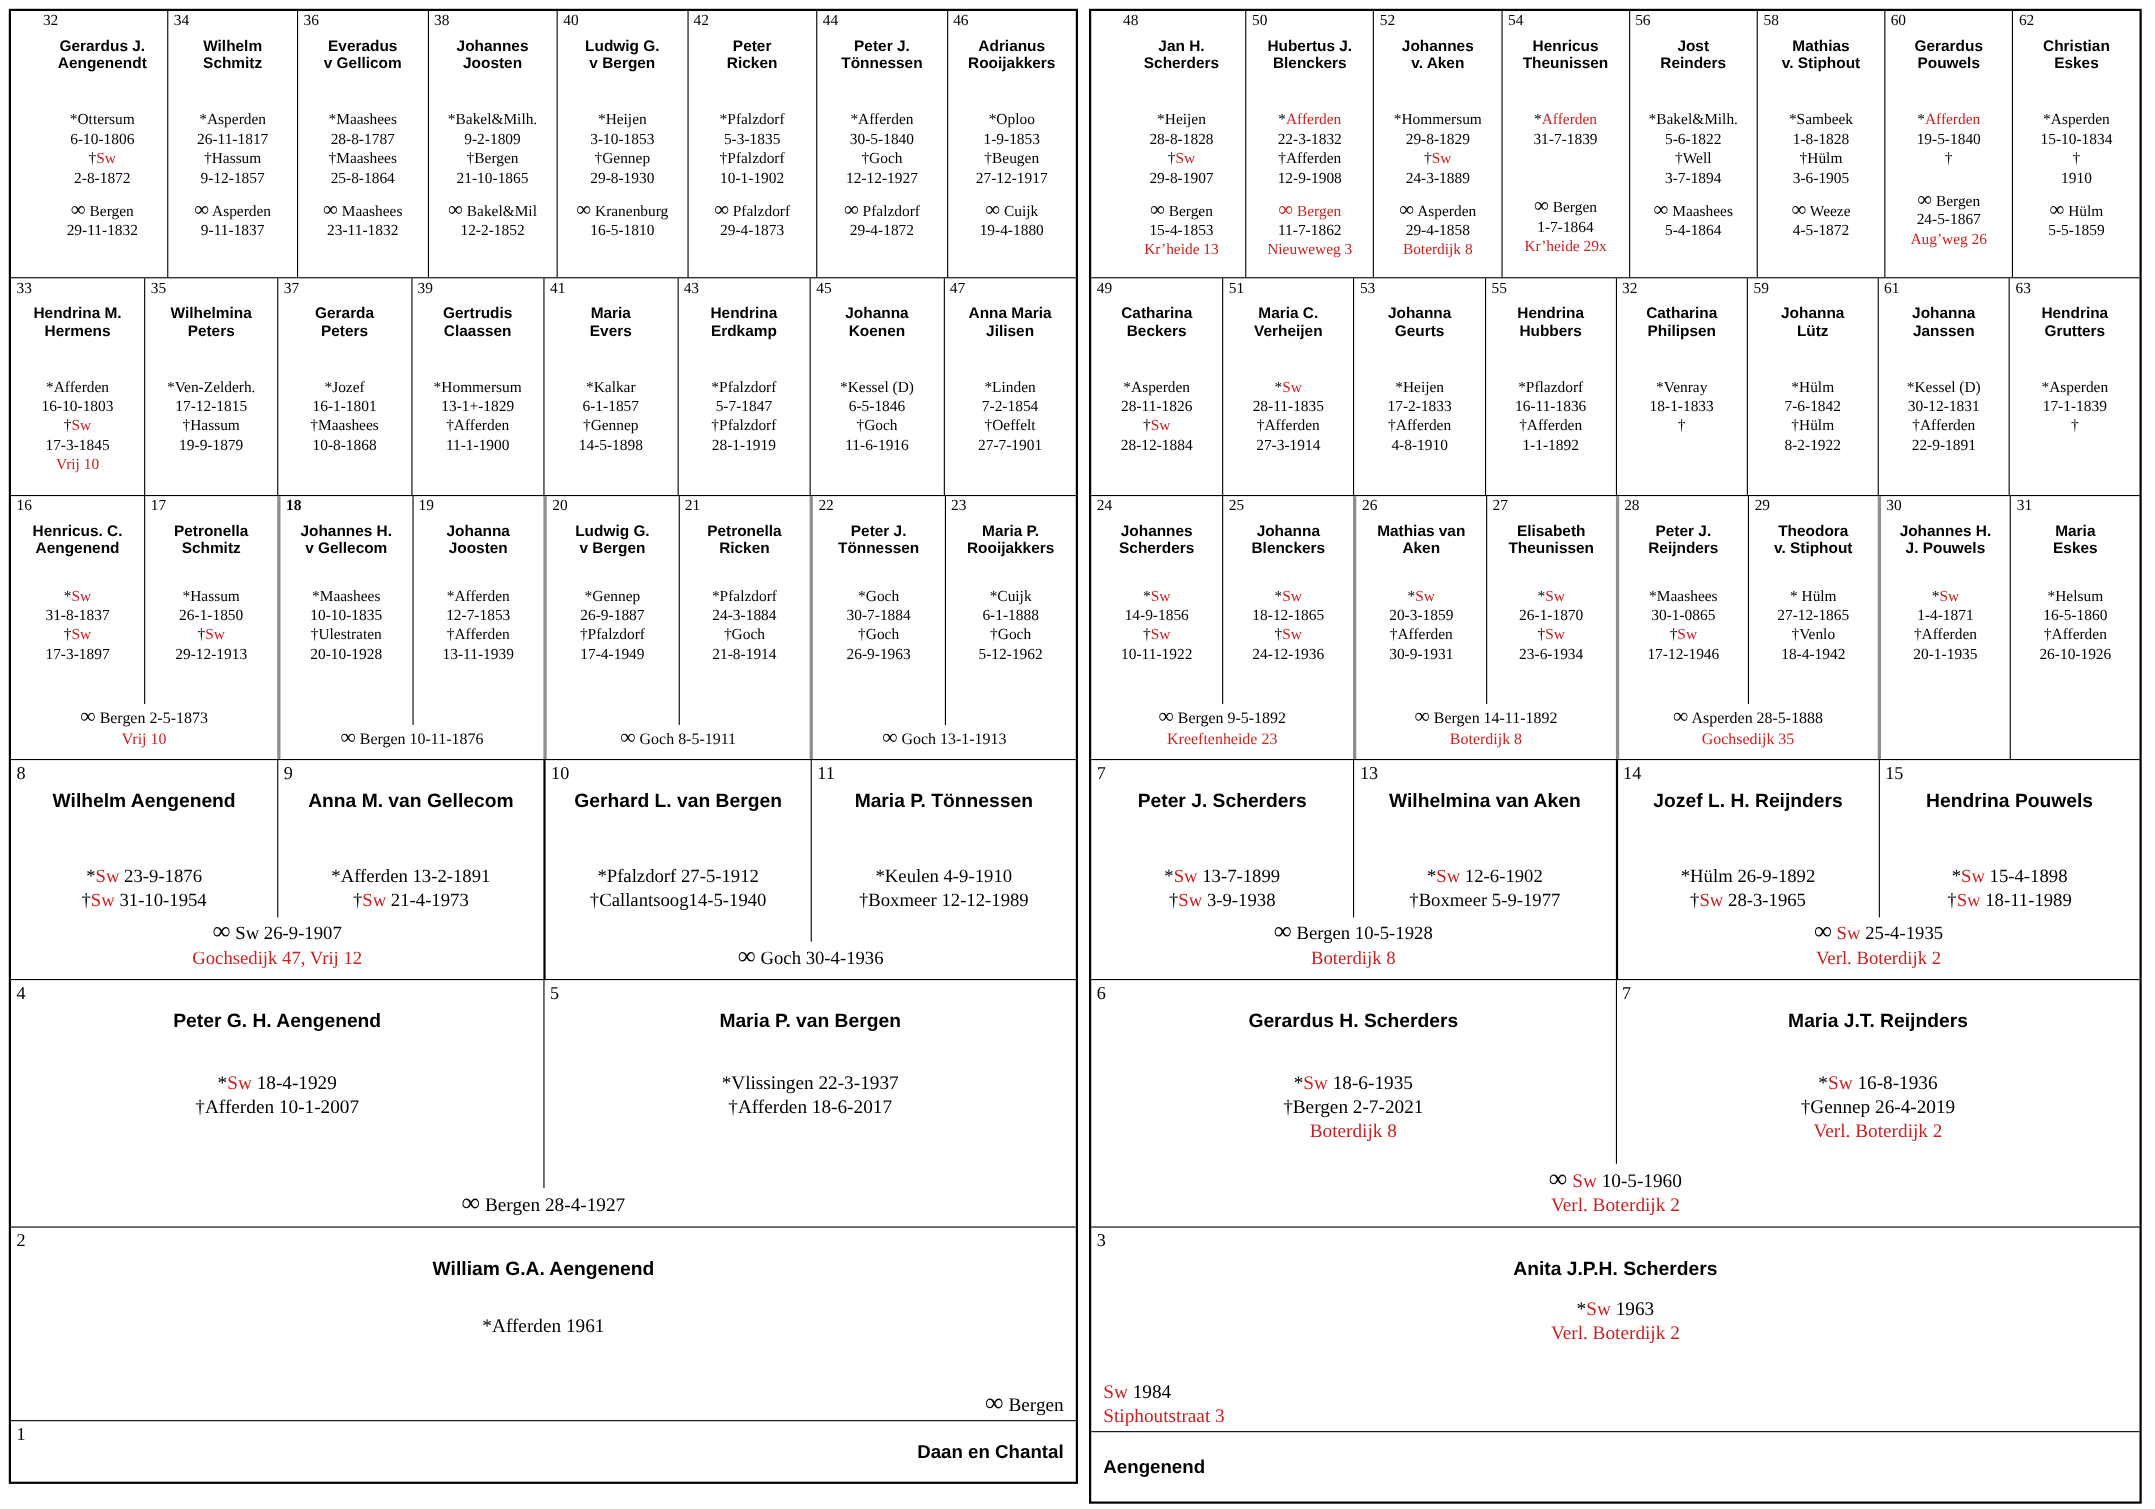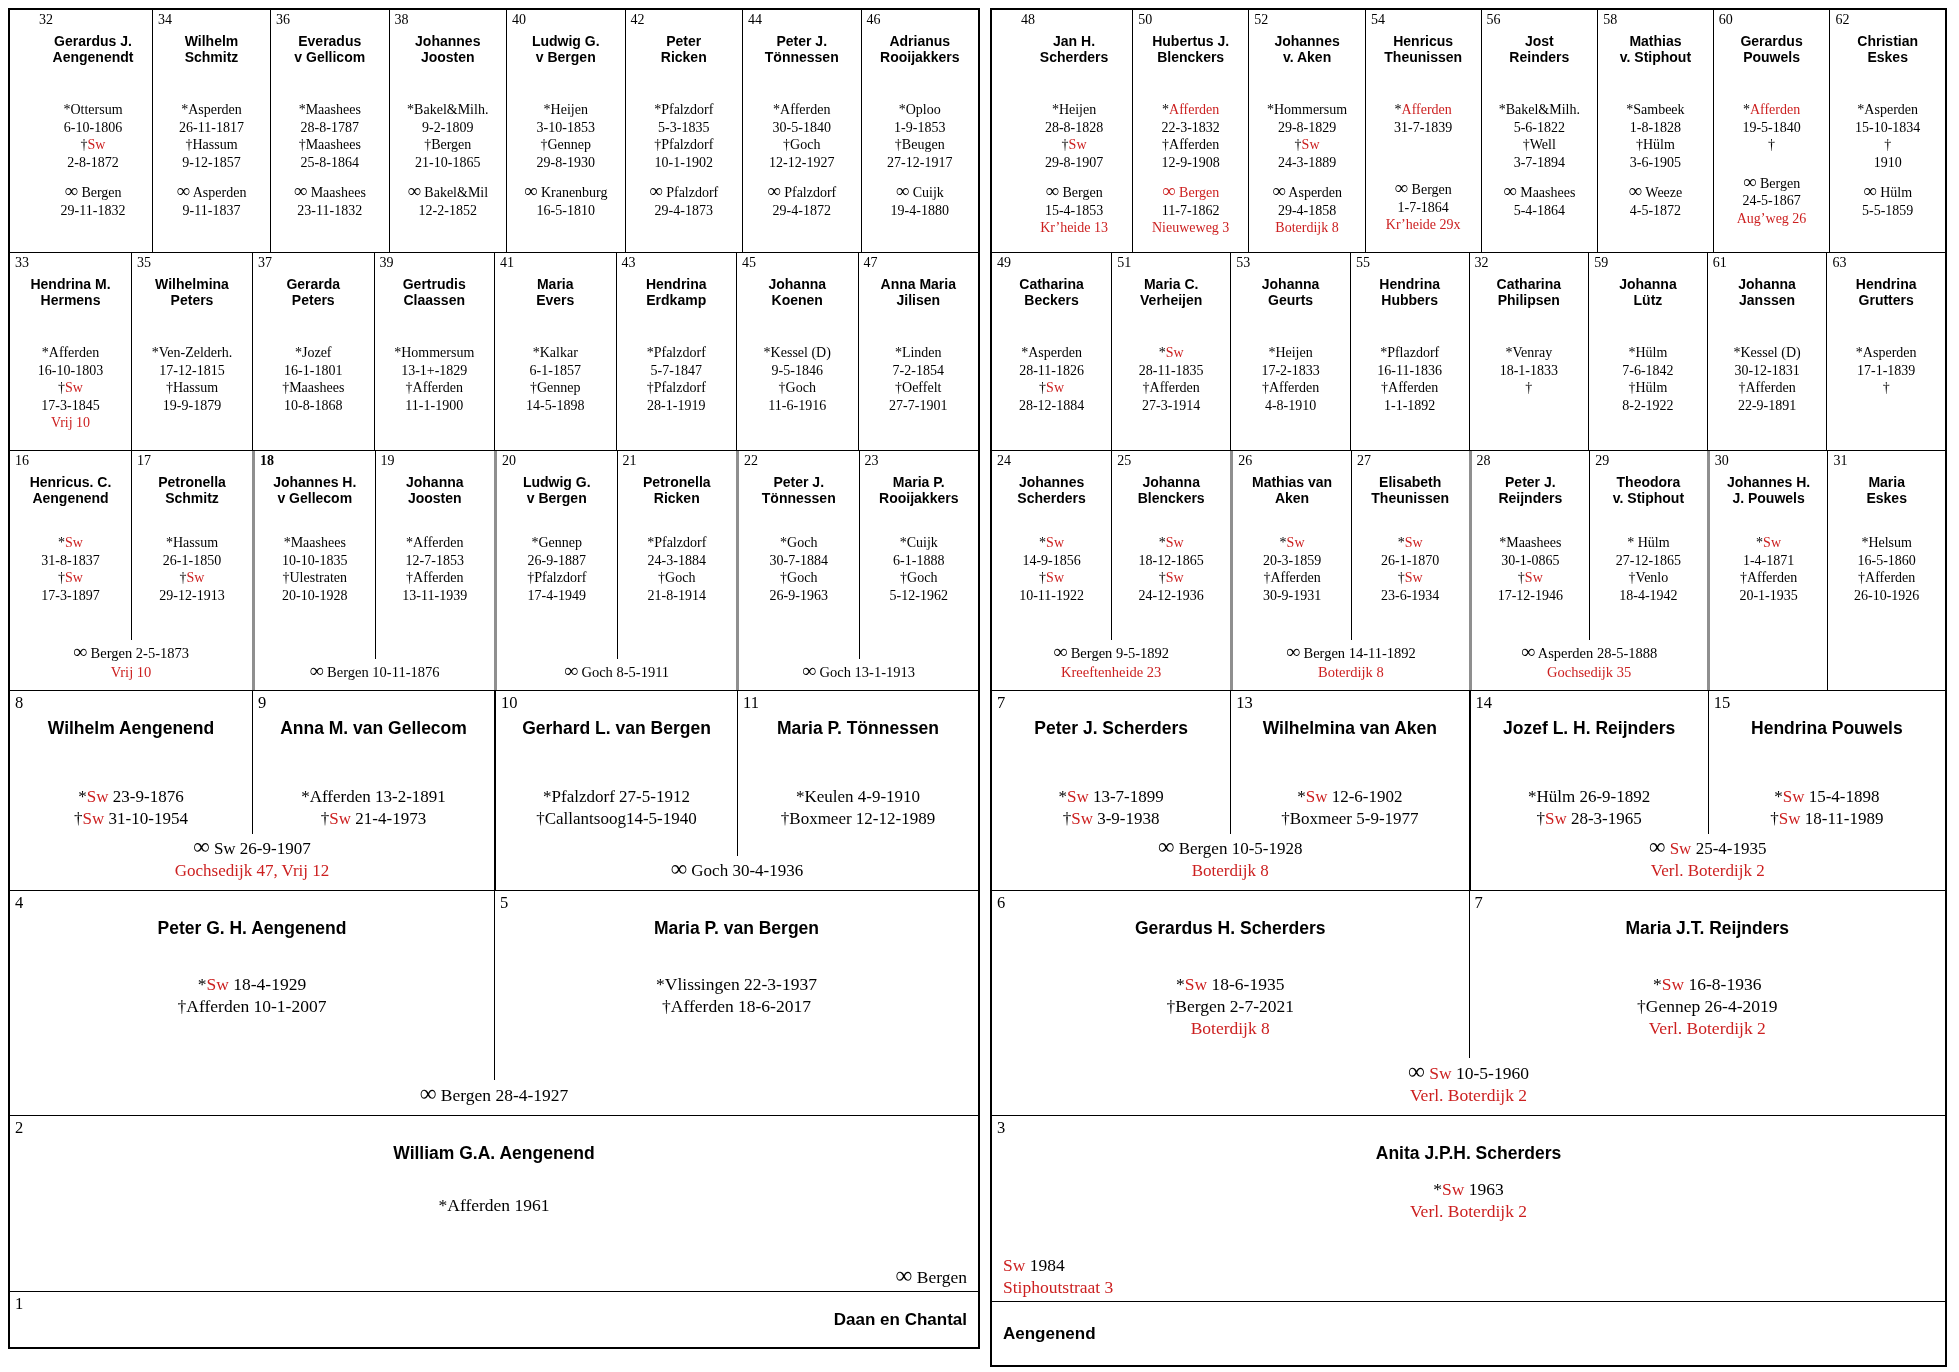--- a/index.html
+++ b/index.html
@@ -287,21 +287,21 @@
         <div class="couple">
           <div class="persons">
             <div class="person">
               <div class="num">45</div>
               <div class="nm">
                 <div class="nm-ln">Johanna</div>
                 <div class="nm-ln">Koenen</div>
               </div>
               <div class="spc" style="height: 36px;"></div>
               <div class="ln"><span>*Kessel (D)</span></div>
-              <div class="ln"><span>9-5-1846</span></div>
+              <div class="ln"><span>6-5-1846</span></div>
               <div class="ln"><span>†Goch</span></div>
               <div class="ln"><span>11-6-1916</span></div>
             </div>
             <div class="person">
               <div class="num">47</div>
               <div class="nm">
                 <div class="nm-ln">Anna Maria</div>
                 <div class="nm-ln">Jilisen</div>
               </div>
               <div class="spc" style="height: 36px;"></div>

